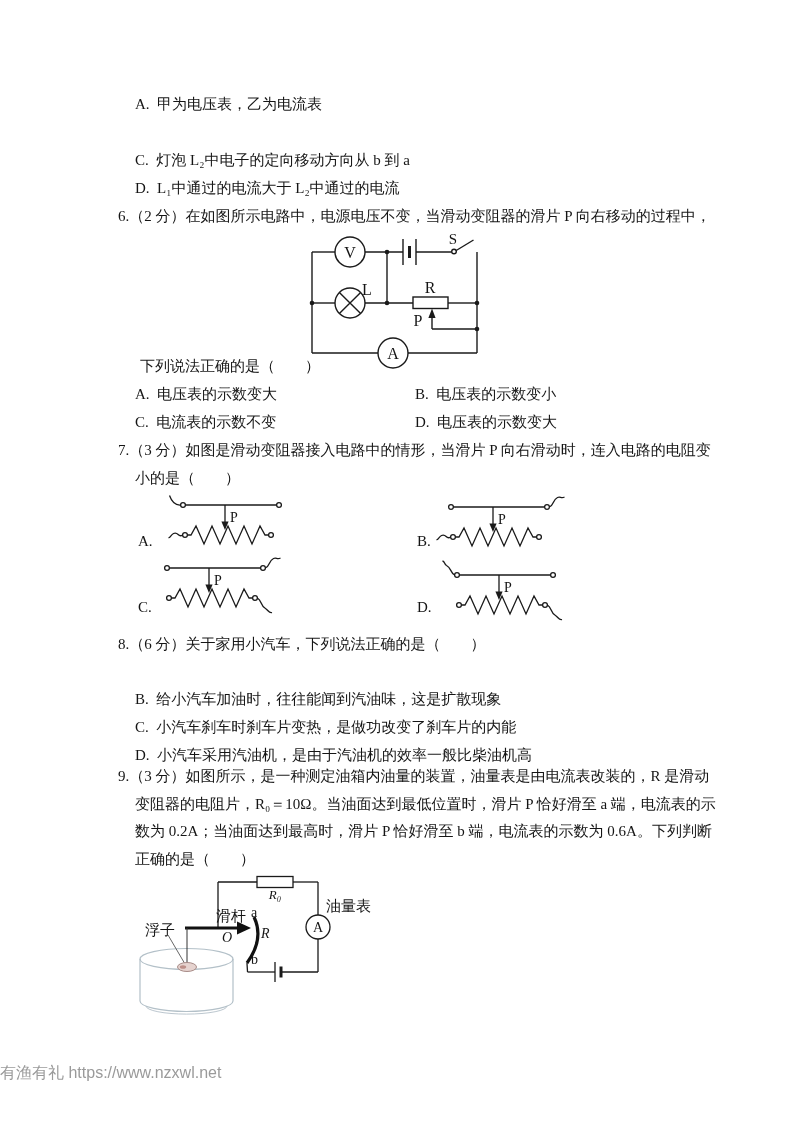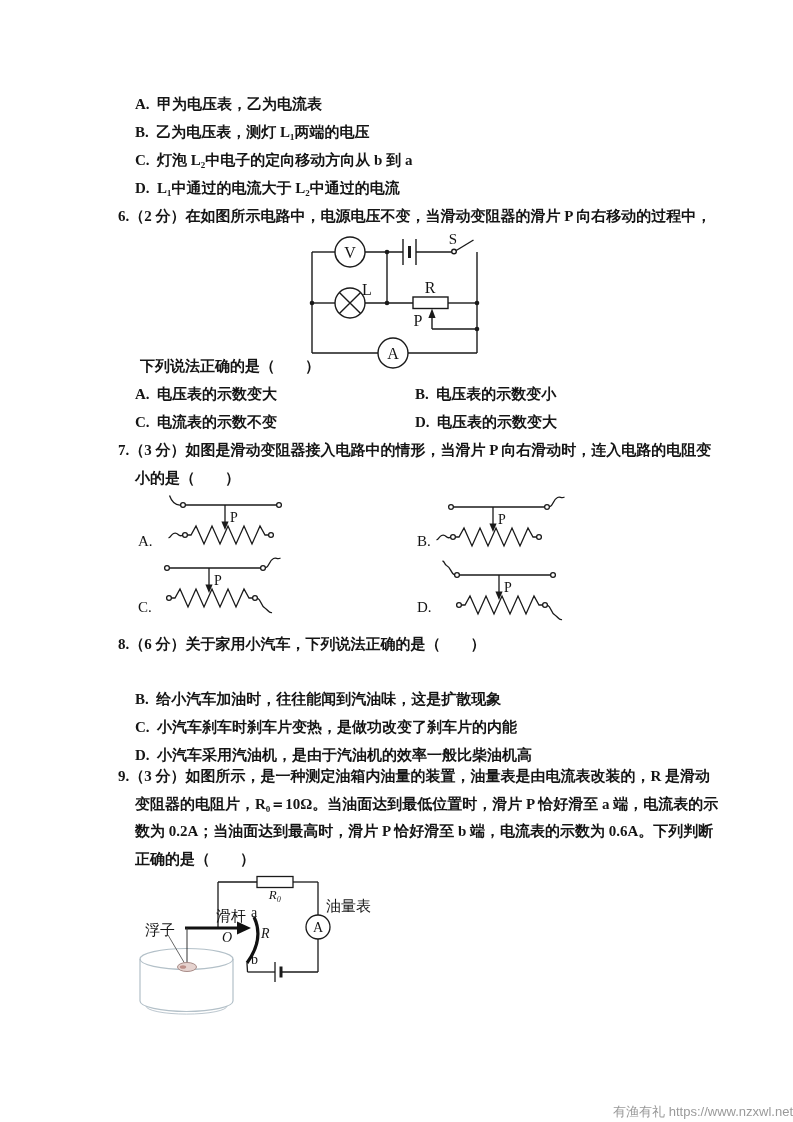--- a/index.html
+++ b/index.html
@@ -1,31 +1,30 @@
 <!DOCTYPE html>
 <html><head>
 <meta charset="utf-8">
 <style>
   html,body{margin:0;padding:0;background:#fff;}
   .page{position:relative;width:793px;height:1122px;background:#ffffff;overflow:hidden;
         font-family:"Liberation Serif","DejaVu Serif",serif;color:#151515;}
-  .t{position:absolute;font-size:15px;line-height:17px;white-space:pre;color:#151515;font-weight:bold;}
+  .t{position:absolute;font-size:15px;line-height:17px;white-space:pre;color:#151515;}
   .letter{position:absolute;font-size:15px;line-height:17px;color:#151515;}
   .dia{position:absolute;}
   svg text{font-family:"Liberation Serif","DejaVu Serif",serif;fill:#151515;}
-  .footer{position:absolute;left:0;right:0;top:1063px;text-align:right;
-          font-family:"Liberation Sans","DejaVu Sans",sans-serif;font-size:13px;color:#9a9a9a;margin-top:40px;}
+  .footer{position:absolute;left:0;right:0;top:1063px;text-align:left;
+          font-family:"Liberation Sans","DejaVu Sans",sans-serif;font-size:16px;color:#9a9a9a;}
 </style>
 </head>
 <body>
 
 <div class="page">
 
   <div class="t" style="left:135px;top:96px">A.  甲为电压表，乙为电流表</div>
-  <div class="t" style="left:135px;top:124px">B.  乙为电压表，测灯 L₁两端的电压</div>
   <div class="t" style="left:135px;top:152px">C.  灯泡 L₂中电子的定向移动方向从 b 到 a</div>
   <div class="t" style="left:135px;top:180px">D.  L₁中通过的电流大于 L₂中通过的电流</div>
 
   <div class="t" style="left:118px;top:208px">6.（2 分）在如图所示电路中，电源电压不变，当滑动变阻器的滑片 P 向右移动的过程中，</div>
 
   <svg class="dia" style="left:300px;top:225px" width="190" height="150" viewBox="0 0 190 150">
     <g stroke="#1a1a1a" stroke-width="1.4" fill="none">
 
       <path d="M12,27 V128"></path>
       <path d="M12,27 H35"></path>

